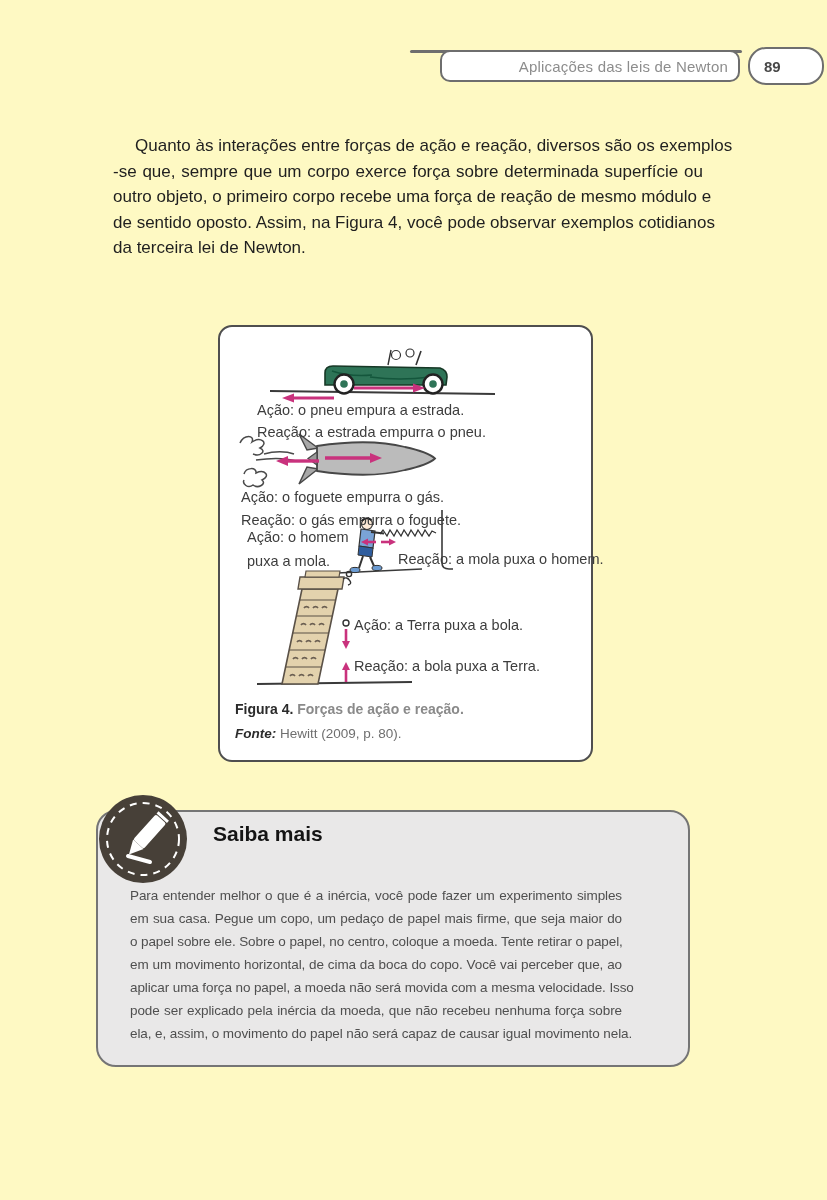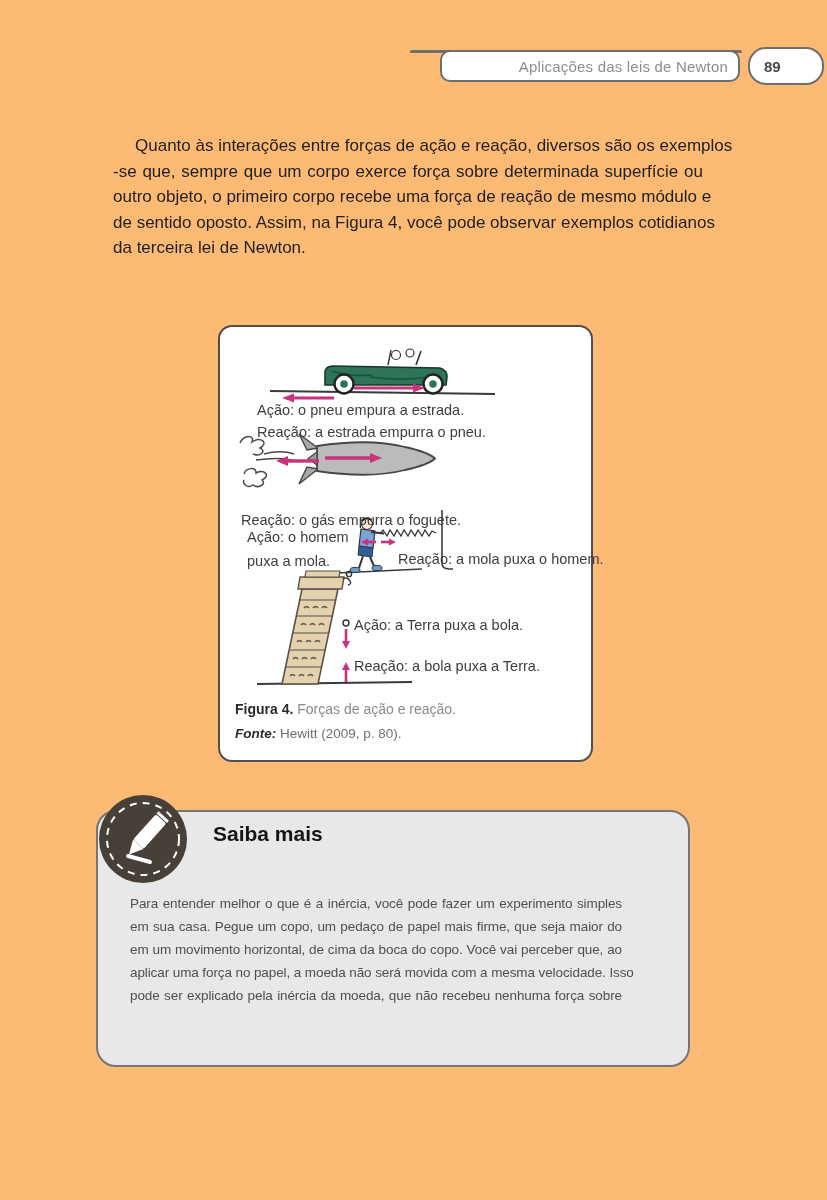--- a/index.html
+++ b/index.html
@@ -1,16 +1,16 @@
 <!DOCTYPE html>
 <html><head>
 <meta charset="utf-8">
 <style>
   html,body{margin:0;padding:0;background:#ffffff;}
-  .page{position:relative;width:827px;height:1200px;background:#fdba74;overflow:hidden;
+  .page{position:relative;width:827px;height:1200px;background:#fef9c3;overflow:hidden;
         font-family:"Liberation Sans",sans-serif;}
   
   .hdr-line{position:absolute;left:410px;top:50px;width:332px;height:3px;background:#6e6e6e;border-radius:2px;}
   .hdr-title-box{position:absolute;left:440px;top:50px;width:300px;height:32px;border:2.5px solid #6e6e6e;
         border-radius:10px;background:#fff;display:flex;align-items:center;justify-content:flex-end;
         padding-right:10px;box-sizing:border-box;}
   .hdr-title-box span{font-size:15px;color:#8d8d8d;letter-spacing:.2px;}
   .hdr-page-box{position:absolute;left:748px;top:47px;width:76px;height:38px;border:2.5px solid #6e6e6e;
         border-radius:18px;background:#fff;display:flex;align-items:center;box-sizing:border-box;padding-left:14px;}
   .hdr-page-box span{font-size:15px;font-weight:bold;color:#474747;}
@@ -19,30 +19,30 @@
         font-family:Liberation Sans, sans-serif;font-size:17px;color:#1f1f1f;}
   .intro .ln{height:25.5px;line-height:25.5px;white-space:nowrap;text-align:justify;text-align-last:justify;}
   .intro .ln.first{text-indent:22px;}
   .intro .ln.last{text-align-last:left;}
   
   .figure-box{position:absolute;left:218px;top:325px;width:375px;height:437px;
         border:2.5px solid #4f4f4f;border-radius:14px;background:#fff;box-sizing:border-box;}
   .fig-art{position:absolute;left:0;top:0;}
   .fig-label{position:absolute;font-size:14.5px;line-height:22px;color:#3d3d3d;white-space:nowrap;}
   .fig-label.two{line-height:24px;white-space:normal;width:120px;}
-  .fig-caption{position:absolute;left:15px;top:374px;font-size:14px;color:#8a8a8a;}
+  .fig-caption{position:absolute;left:15px;top:374px;font-size:14px;color:#8a8a8a;font-weight:bold;}
   .fig-caption b{color:#2b2b2b;}
   .fig-source{position:absolute;left:15px;top:399px;font-size:13.5px;color:#6f6f6f;}
   .fig-source b{color:#2b2b2b;font-style:italic;}
   
   .saiba-box{position:absolute;left:96px;top:810px;width:594px;height:257px;background:#e9e8e8;
         border:2px solid #757575;border-radius:20px;box-sizing:border-box;}
   .saiba-title{position:absolute;left:213px;top:822px;font-size:21px;font-weight:bold;color:#141414;}
   .saiba-icon{position:absolute;left:98px;top:794px;width:90px;height:90px;}
-  .saiba-text{position:absolute;left:130px;top:884px;width:492px;font-size:13.5px;color:#4f4f4f;letter-spacing:-0.1px;margin-top:8px;}
+  .saiba-text{position:absolute;left:130px;top:884px;width:492px;font-size:13.5px;color:#4f4f4f;letter-spacing:-0.1px;}
   .saiba-text .ln{height:23px;line-height:23px;white-space:nowrap;text-align:justify;text-align-last:justify;}
   .saiba-text .ln.last{text-align-last:left;}
 </style>
 </head>
 <body>
 
 <div class="page">
 
   <div class="hdr-line"></div>
   <div class="hdr-title-box">
@@ -145,20 +145,21 @@
         </g>
         <g>
           <line x1="126" y1="355" x2="126" y2="343" stroke="#c9327d" stroke-width="2.6"></line>
           <polygon points="122,343 126,335 130,343" fill="#c9327d"></polygon>
         </g>
       </g>
     </svg>
 
     <div class="fig-label" style="left:37px;top:72px">Ação: o pneu empura a estrada.</div>
     <div class="fig-label" style="left:37px;top:94px">Reação: a estrada empurra o pneu.</div>
+    <div class="fig-label" style="left:21px;top:159px">Ação: o foguete empurra o gás.</div>
     <div class="fig-label" style="left:21px;top:182px">Reação: o gás empurra o foguete.</div>
     <div class="fig-label two" style="left:27px;top:198px">
         <div>Ação: o homem</div>
         <div>puxa a mola.</div>
       </div>
     <div class="fig-label" style="left:178px;top:221px">Reação: a mola puxa o homem.</div>
     <div class="fig-label" style="left:134px;top:287px">Ação: a Terra puxa a bola.</div>
     <div class="fig-label" style="left:134px;top:328px">Reação: a bola puxa a Terra.</div>
 
     <div class="fig-caption">
@@ -177,18 +178,20 @@
       <rect x="38" y="18" width="14" height="34" rx="2" fill="#ffffff"></rect>
       <polygon points="38,52 52,52 45,66" fill="#ffffff"></polygon>
       <rect x="38" y="14" width="14" height="3" fill="#ffffff"></rect>
     </g>
     <path d="M30,62 L52,68" stroke="#ffffff" stroke-width="4" stroke-linecap="round"></path>
   </svg>
   <div class="saiba-title">Saiba mais</div>
   <div class="saiba-text">
     <div class="ln">Para entender melhor o que é a inércia, você pode fazer um experimento simples</div>
     <div class="ln">em sua casa. Pegue um copo, um pedaço de papel mais firme, que seja maior do</div>
+    <div class="ln">o papel sobre ele. Sobre o papel, no centro, coloque a moeda. Tente retirar o papel,</div>
     <div class="ln">em um movimento horizontal, de cima da boca do copo. Você vai perceber que, ao</div>
     <div class="ln">aplicar uma força no papel, a moeda não será movida com a mesma velocidade. Isso</div>
     <div class="ln">pode ser explicado pela inércia da moeda, que não recebeu nenhuma força sobre</div>
+    <div class="ln last">ela, e, assim, o movimento do papel não será capaz de causar igual movimento nela.</div>
   </div>
 
 </div>
 
 </body></html>

